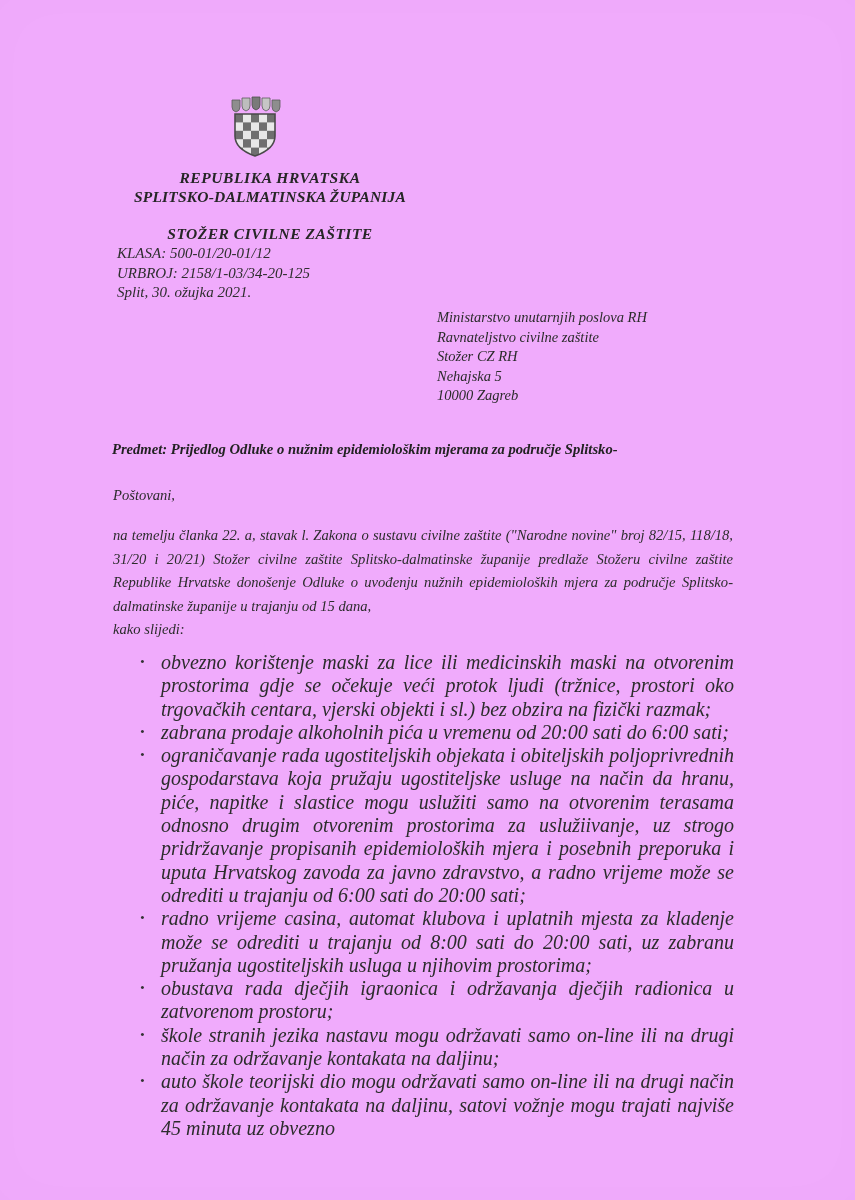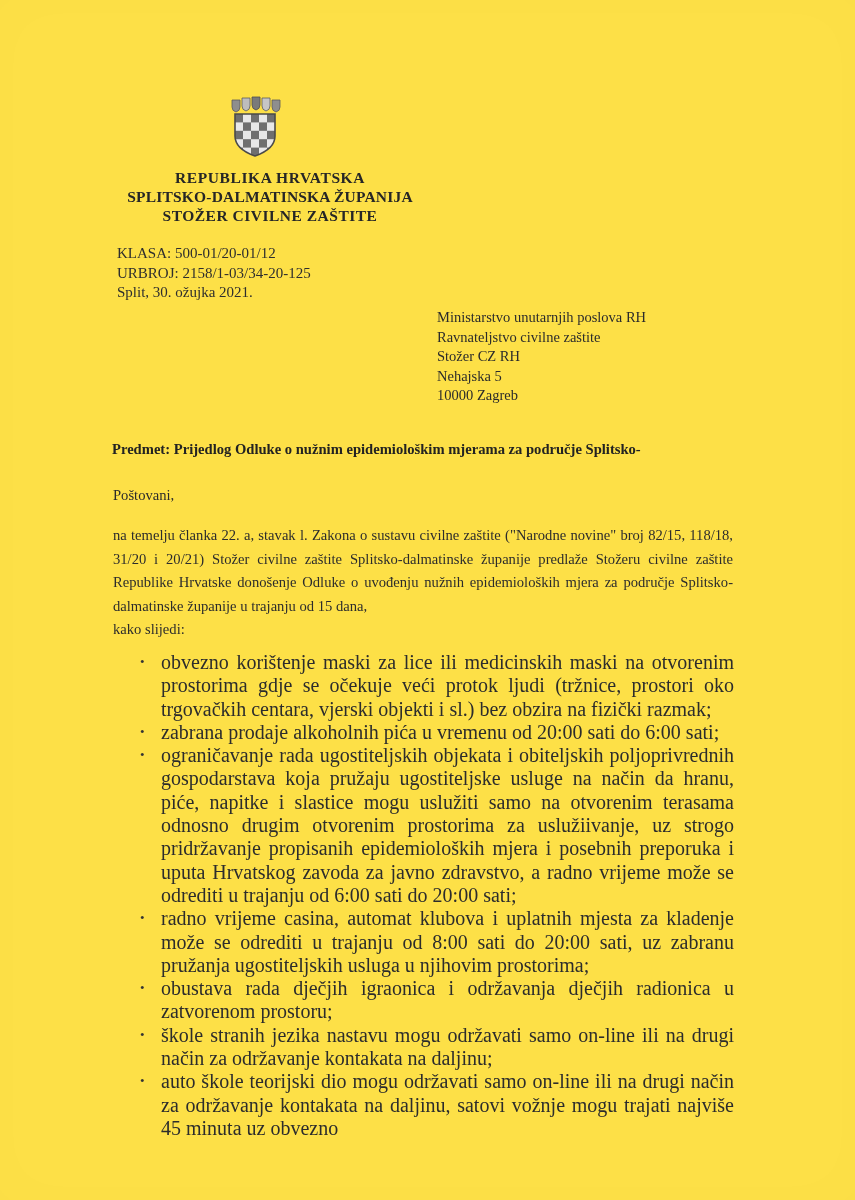--- a/index.html
+++ b/index.html
@@ -7,26 +7,27 @@
     margin: 0;
     padding: 0;
     background: #ffffff;
   }
 
   .page {
     position: relative;
     width: 855px;
     height: 1200px;
     margin: 0 auto;
-    background: #fde047;
+    background: #f0abfc;
     overflow: hidden;
     font-family: "Liberation Serif", "DejaVu Serif", serif;
     color: #2b2b2b;
     
     box-shadow: inset 0 0 60px rgba(0,0,0,0.012);
+    font-style: italic;
   }
 
   
   .coa-wrap {
     position: absolute;
     left: 228px;
     top: 96px;
     width: 54px;
     height: 62px;
   }
@@ -40,21 +41,21 @@
     width: 320px;
     text-align: center;
     font-weight: bold;
     font-size: 15.5px;
     line-height: 19px;
     letter-spacing: 0.3px;
     color: #262626;
   }
   .header-block .line1 { letter-spacing: 0.6px; }
   .header-block .line2 { letter-spacing: 0.2px; }
-  .header-block .line3 { letter-spacing: 0.5px; }
+  .header-block .line3 { letter-spacing: 0.5px; margin-top: 18px; }
 
   
   .klasa-block {
     position: absolute;
     left: 117px;
     top: 244px;
     font-size: 15px;
     line-height: 19.5px;
     color: #2e2e2e;
   }

